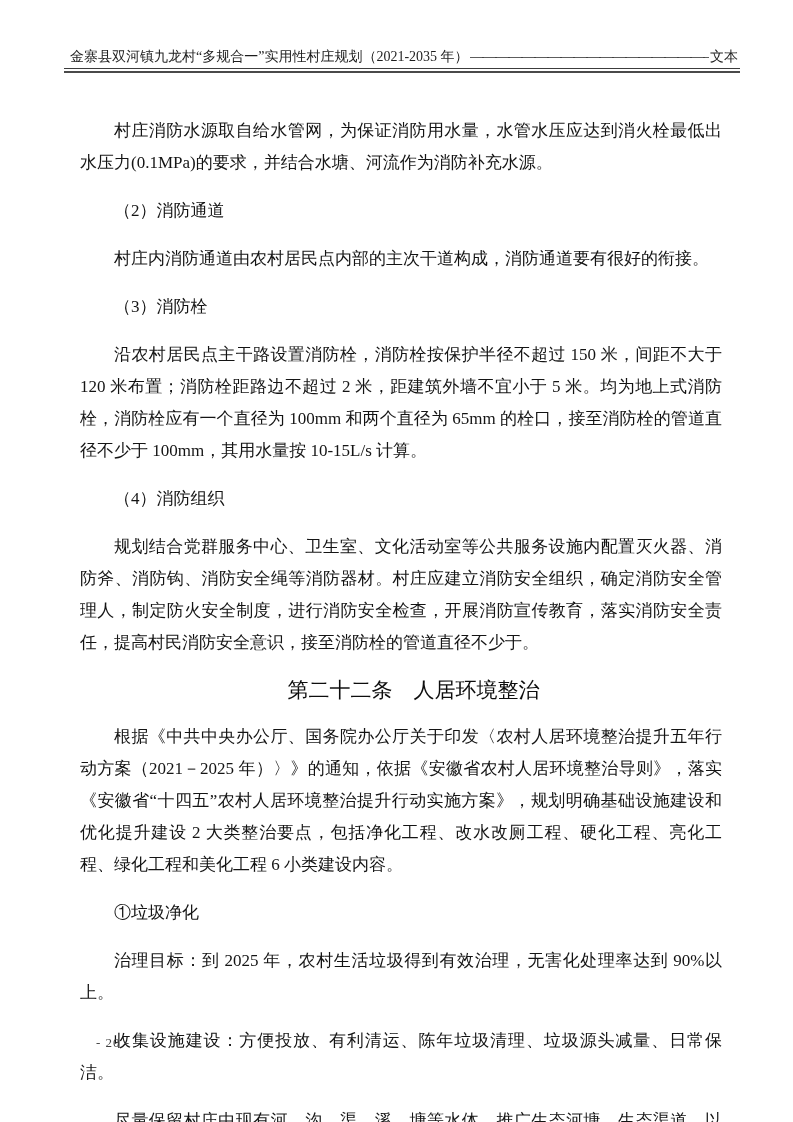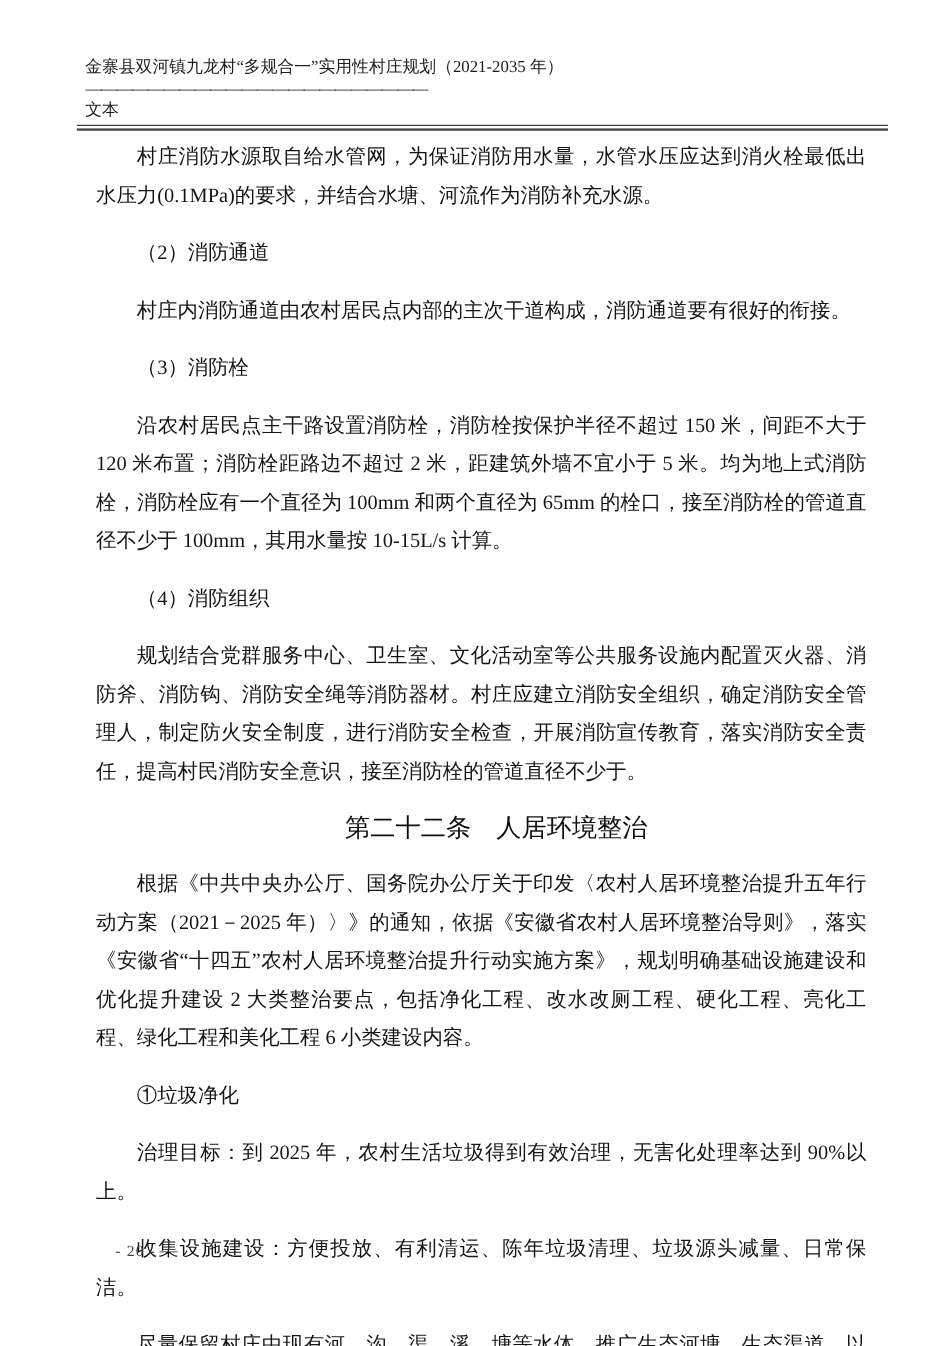--- a/index.html
+++ b/index.html
@@ -5,21 +5,21 @@
   html, body { margin:0; padding:0; background:#ffffff; }
   .page {
     position:relative; width:793px; height:1122px; background:#ffffff;
     font-family:"Liberation Serif","DejaVu Serif",serif; color:#161616;
     overflow:hidden;
   }
   
   .header { position:absolute; left:64px; top:48px; width:676px; }
   .header-line {
     display:flex; align-items:baseline; white-space:nowrap;
-    font-size:14px; line-height:18px; padding:0 2px 0 6px; color:#1d1d1d;flex-direction:column;
+    font-size:14px; line-height:18px; padding:0 2px 0 6px; color:#1d1d1d;
   }
   .header-title { flex:0 0 auto; }
   .header-dashes { flex:1 1 auto; overflow:hidden; letter-spacing:-1px; margin:0 1px; }
   .header-label { flex:0 0 auto; }
   .header-rule {
     margin-top:2px; height:2px;
     border-top:1px solid #3c3c3c; border-bottom:2px solid #4a4a4a;
   }
   
   .content {

